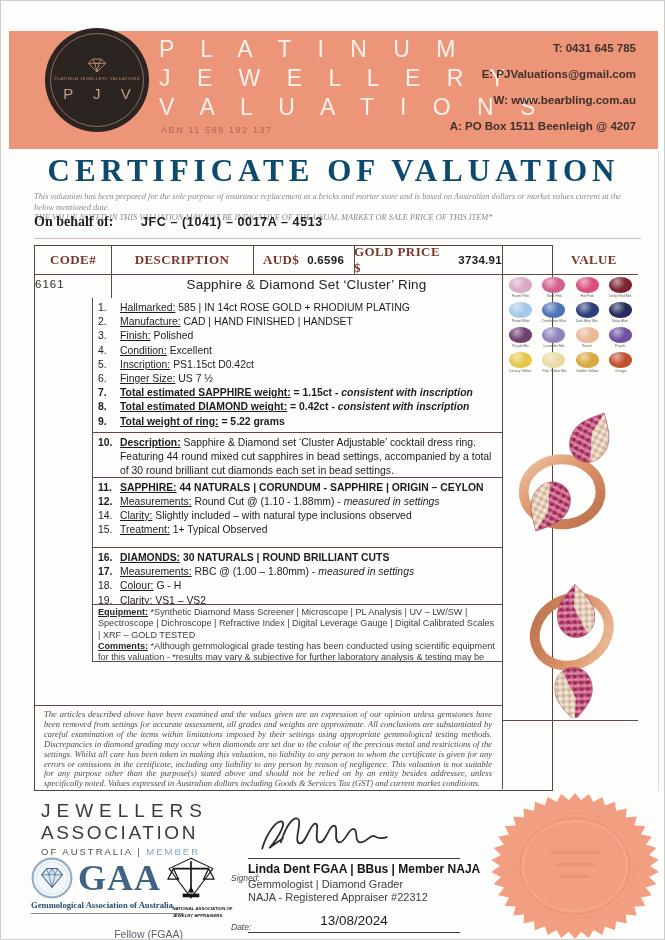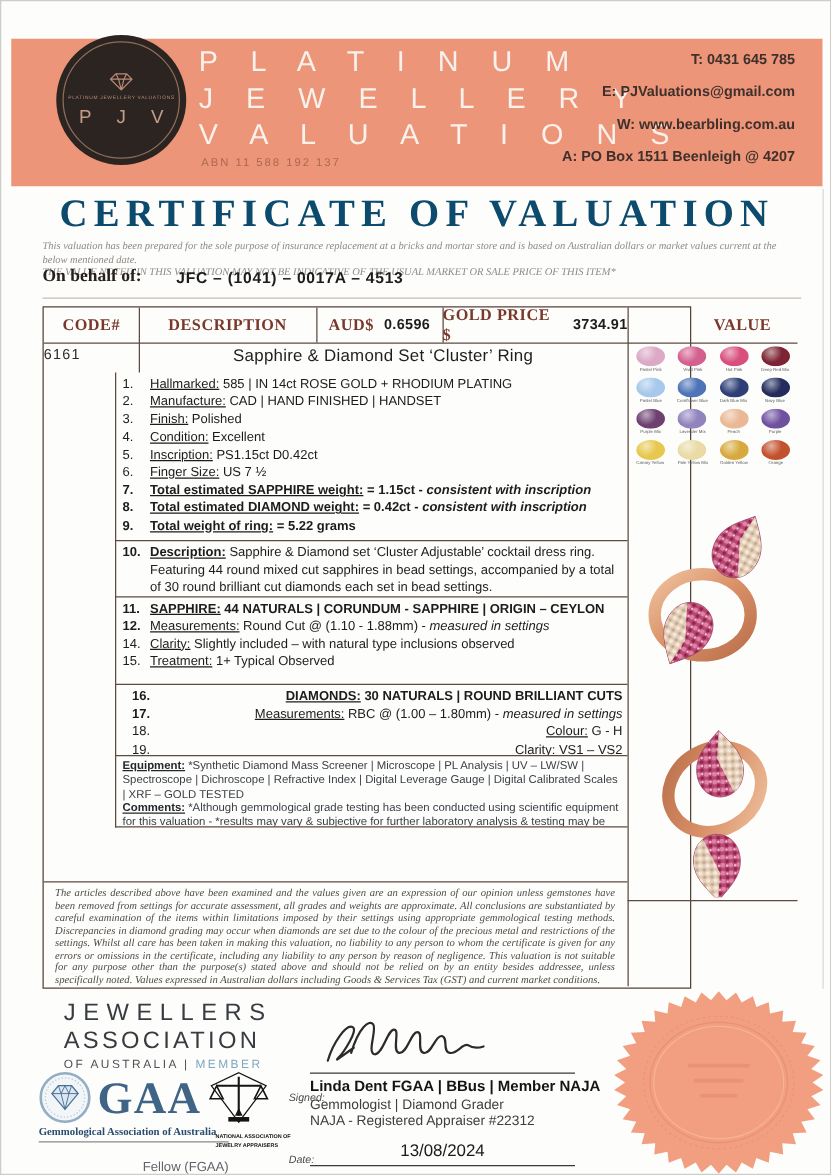--- a/index.html
+++ b/index.html
@@ -38,21 +38,21 @@
   .codeval{position:absolute;left:0;top:32px;width:76px;font-size:11.5px;color:#2a2a2a;letter-spacing:1px;}
   .item-title{position:absolute;left:76px;top:31px;width:391px;text-align:center;font-size:13.5px;color:#1e1e1e;
               letter-spacing:.2px;}
 
   
   .detail-group{position:absolute;left:57px;width:410px;box-sizing:border-box;padding:3px 4px 0 6px;overflow:hidden;}
   .bt{border-top:1.2px solid #5d4a40;}
   #g1{top:52px;height:132px;}
   #g2{top:186px;height:45px;}
   #g3{top:231px;height:70px;}
-  #g4{top:301px;height:57px;text-align:right;}
+  #g4{top:301px;height:57px;}
   #g5{top:358px;height:58px;border-bottom:1.2px solid #5d4a40;font-size:9.1px;line-height:11.3px;color:#3a3f44;padding-top:2px;}
   .d-row{display:flex;font-size:10.4px;line-height:14.2px;color:#1c1c1c;}
   #g2 .d-row{line-height:14px;}
   #g3 .d-row{line-height:13.9px;}
   .d-num{width:22px;flex:0 0 22px;}
   .d-body{flex:1;}
   .d-label{text-decoration:underline;}
   .d-it{font-style:italic;}
   .bold{font-weight:700;}
   .eq-label{font-weight:700;text-decoration:underline;color:#23272b;}
@@ -65,21 +65,21 @@
   
   .gem-grid{position:absolute;left:469px;top:31px;width:133px;display:grid;grid-template-columns:repeat(4,1fr);
             row-gap:3px;justify-items:center;}
   .gem-cell{display:flex;flex-direction:column;align-items:center;width:33px;}
   .gem{width:23px;height:16px;border-radius:50%;}
   .gem-lab{font-size:7px;transform:scale(.5);color:#5a5a5a;white-space:nowrap;height:6px;line-height:6px;}
   .ring1{position:absolute;left:470px;top:146px;width:132px;height:170px;}
   .ring2{position:absolute;left:470px;top:316px;width:132px;height:156px;}
 
   
-  .jaa{left:50px;top:799px;color:#383c41;}
+  .jaa{left:40px;top:799px;color:#383c41;}
   .jaa-l1{font-size:19px;letter-spacing:6px;line-height:22px;}
   .jaa-l2{font-size:19px;letter-spacing:2.6px;line-height:22px;}
   .jaa-l3{font-size:9.5px;letter-spacing:2px;margin-top:2px;color:#4c5055;}
   .jaa-member{color:#7ea9be;}
   .gaa{left:30px;top:856px;width:152px;}
   .gaa-row{display:flex;align-items:center;gap:5px;}
   .gaa-name{font-family:"Liberation Serif",serif;font-size:36px;font-weight:600;color:#3f6486;letter-spacing:1px;}
   .gaa-sub{font-family:"Liberation Serif",serif;font-size:8.6px;font-weight:700;color:#2a4c6e;margin-top:1px;
            border-bottom:1px solid #8a8a8a;padding-bottom:3px;}
   .gaa-fellow{font-size:10.5px;color:#60646a;text-align:right;margin-top:14px;}

